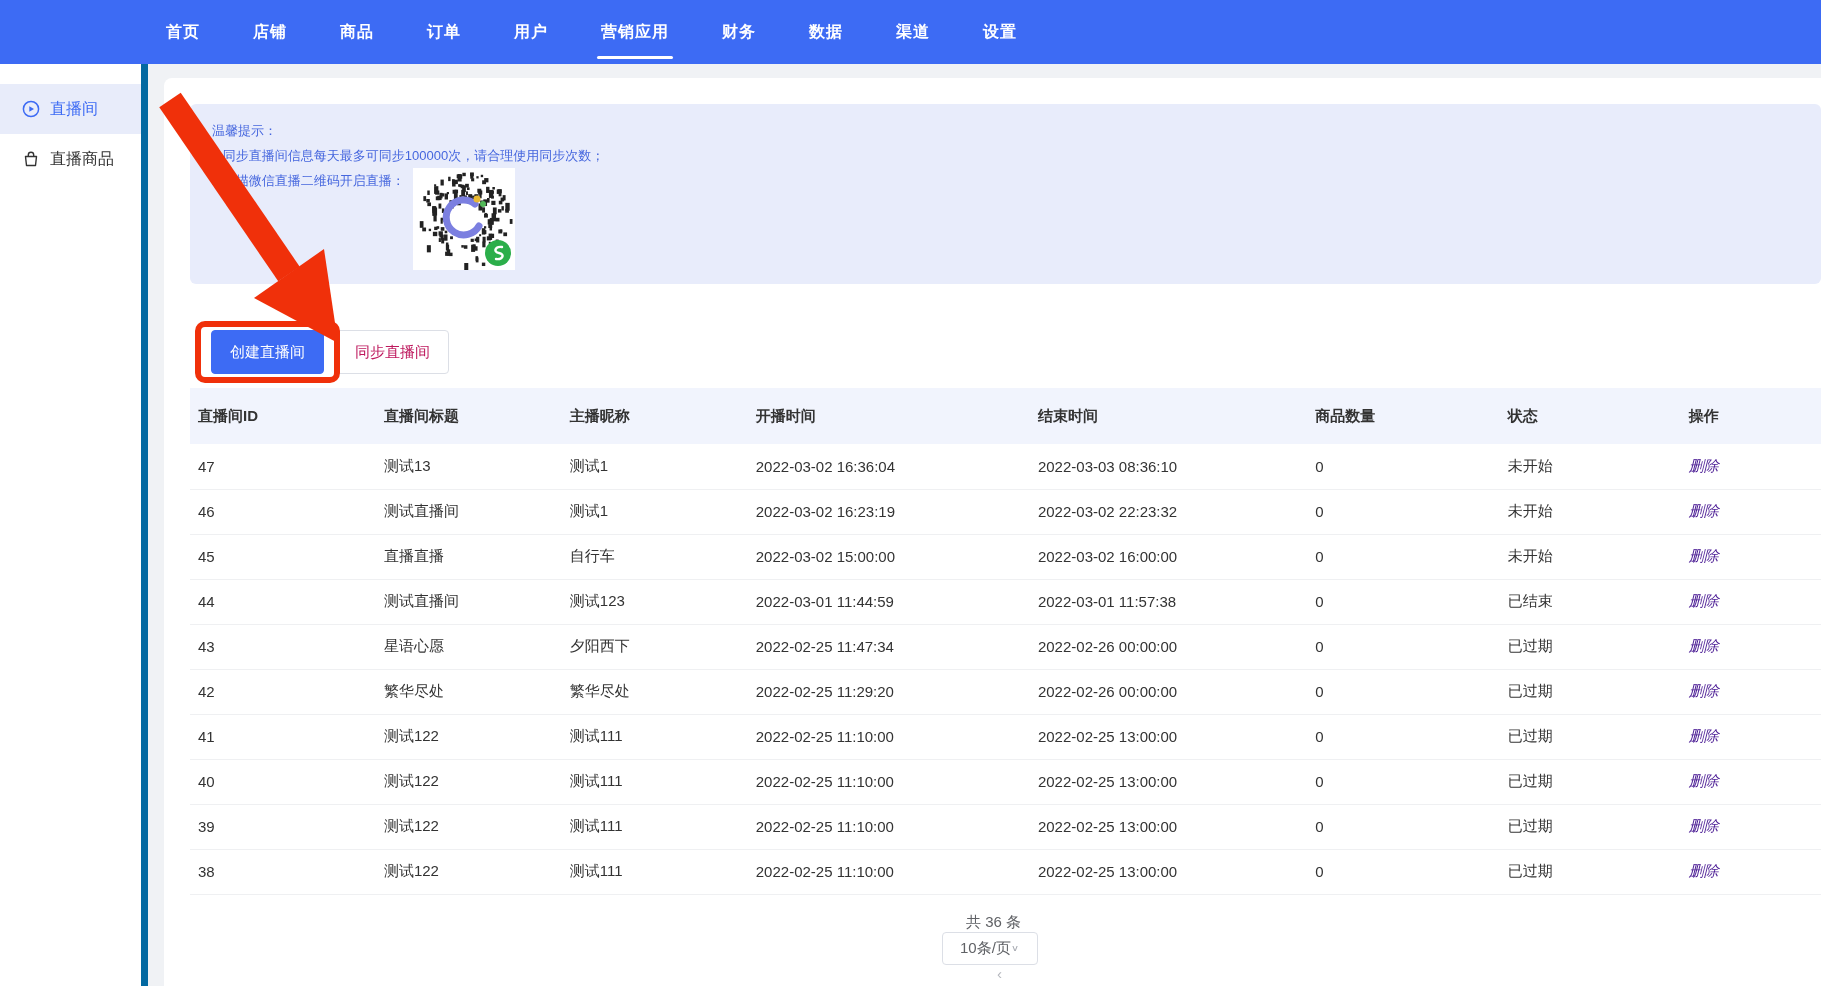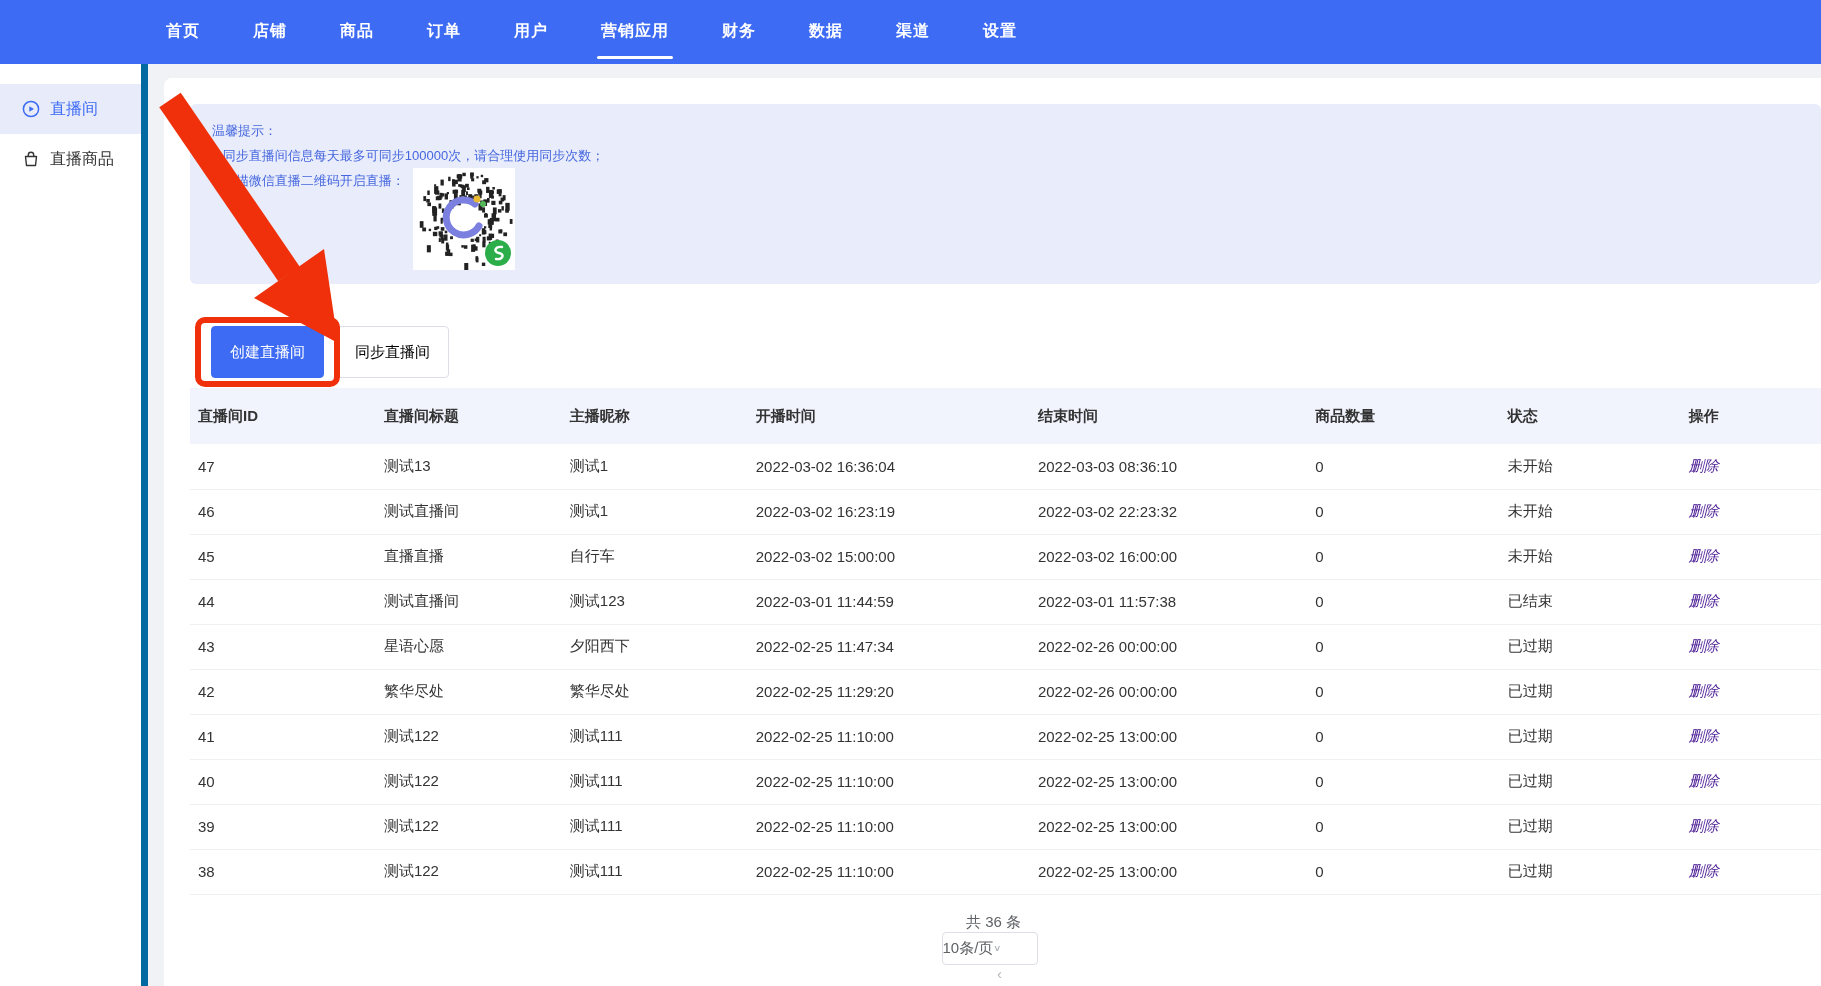--- a/index.html
+++ b/index.html
@@ -2,21 +2,21 @@
 <html><head>
 <meta charset="utf-8">
 <style>
   * { margin:0; padding:0; box-sizing:border-box; }
   html,body { width:1821px; height:986px; overflow:hidden; }
   body { font-family:"Liberation Sans", sans-serif; background:#F0F2F5; color:#333; }
 
   .page { position:relative; width:1821px; height:986px; overflow:hidden; }
 
   
-  .topnav { height:64px; background:#3D6BF4; display:flex; padding-left:158px; }
+  .topnav { height:64px; background:#3D6BF4; display:flex; align-items:center; padding-left:158px; }
   .topnav .nav-item { position:relative; color:#FFFFFF; font-size:16px; font-weight:bold;
     margin-right:37px; padding:21px 8px; cursor:pointer; letter-spacing:1px; }
   .topnav .nav-item .underline { display:none; }
   .topnav .nav-item.active .underline { display:block; position:absolute; left:4px; right:4px;
     bottom:5px; height:3px; background:#FFFFFF; border-radius:2px; }
 
   
   .body { display:flex; height:922px; }
   .sidebar { width:148px; background:#FFFFFF; border-right:7px solid #0369a1; padding-top:20px; flex:none; }
   .side-item { display:flex; align-items:center; height:50px; padding-left:22px; cursor:pointer;
@@ -32,45 +32,45 @@
   
   .notice { background:#E8ECFB; border-radius:6px; padding:14px 22px 14px 22px; margin-right:0;
     color:#4566DE; font-size:13px; line-height:25px; }
   .notice .n-row { display:flex; align-items:flex-start; }
   .qr { width:102px; height:102px; background:#FFFFFF; margin-left:8px; position:relative; flex:none; }
   .qr svg { display:block; }
 
   
   .btn-row { margin-top:50px; margin-left:21px; display:flex; align-items:center; height:36px; }
   .hl-wrap { position:relative; display:inline-block; }
-  .btn { height:52px; border-radius:4px; font-size:15px; padding:0 18px; cursor:pointer;
+  .btn { height:44px; border-radius:4px; font-size:15px; padding:0 18px; cursor:pointer;
     border:1px solid transparent; font-family:inherit; }
   .btn-primary { background:#3D6BF4; color:#FFFFFF; border-color:#3D6BF4; }
-  .btn-plain { background:#FFFFFF; color:#000000; border-color:#DCDFE6; margin-left:12px; }
+  .btn-plain { background:#FFFFFF; color:#be185d; border-color:#DCDFE6; margin-left:12px; }
   .highlight-box { position:absolute; left:-16px; right:-16px; top:-9px; bottom:-9px;
     border:6px solid #F0300A; border-radius:10px; pointer-events:none; }
 
   
   .arrow-overlay { position:absolute; left:148px; top:88px; width:210px; height:270px;
     pointer-events:none; z-index:40; }
 
   
   table.live-table { width:100%; border-collapse:collapse; table-layout:fixed; margin-top:18px; }
   table.live-table th { background:#F1F4FD; font-weight:bold; color:#333; font-size:15px;
     text-align:left; height:56px; padding-left:8px; }
   table.live-table td { height:45px; border-bottom:1px solid #EFF0F2; font-size:15px; color:#333;
     padding-left:8px; white-space:nowrap; overflow:hidden; }
   .del-link { color:#4c1d95; cursor:pointer; text-decoration:none;font-style:italic; }
 
   
   .pager { display:flex; align-items:center; justify-content:flex-end; margin-top:18px;
     font-size:15px; color:#606266; padding-right:6px;flex-direction:column; }
   .pager .total { margin-right:18px; }
   .size-select { width:96px; height:33px; border:1px solid #DCDFE6; border-radius:4px;
-    display:flex; align-items:center; justify-content:flex-start; color:#606266;
+    display:flex; align-items:center; justify-content:center; color:#606266;
     cursor:pointer; background:#fff; margin-right:26px; }
   .size-select .chev { font-size:11px; color:#A8ABB2; transform:scaleY(0.8); }
   .pg-arrow { width:30px; text-align:center; cursor:pointer; font-size:15px; }
   .pg-prev { color:#B4B7BD; margin-right:6px; }
   .pg-next { color:#303133; margin-left:6px; }
   .pg-num { width:30px; text-align:center; cursor:pointer; color:#303133; font-weight:bold; margin:0 3px; }
   .pg-num.active { color:#3D6BF4; }
   .jump-label { margin-left:14px; margin-right:-10px; color:#606266; white-space:nowrap; width:22px; overflow:hidden; flex:none; }
 </style>
 </head>

